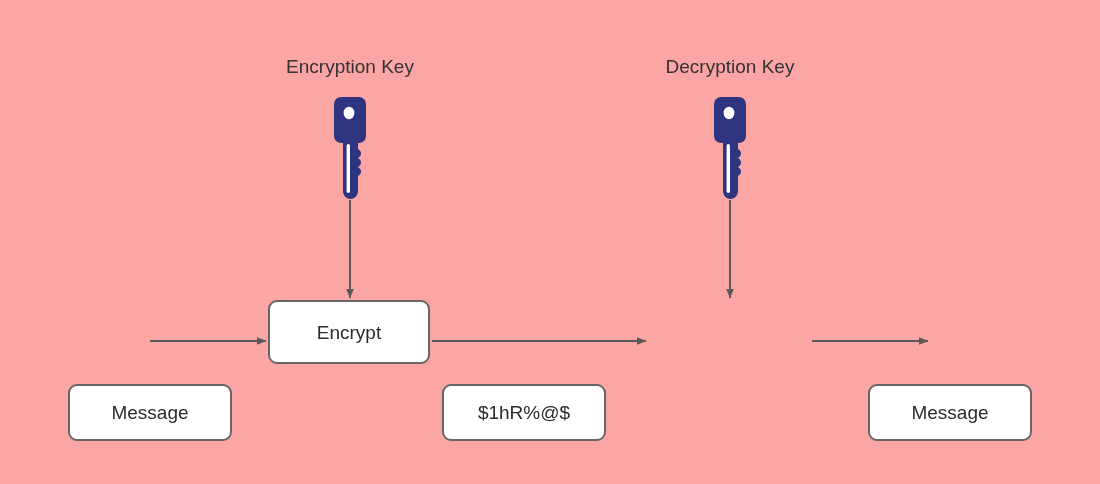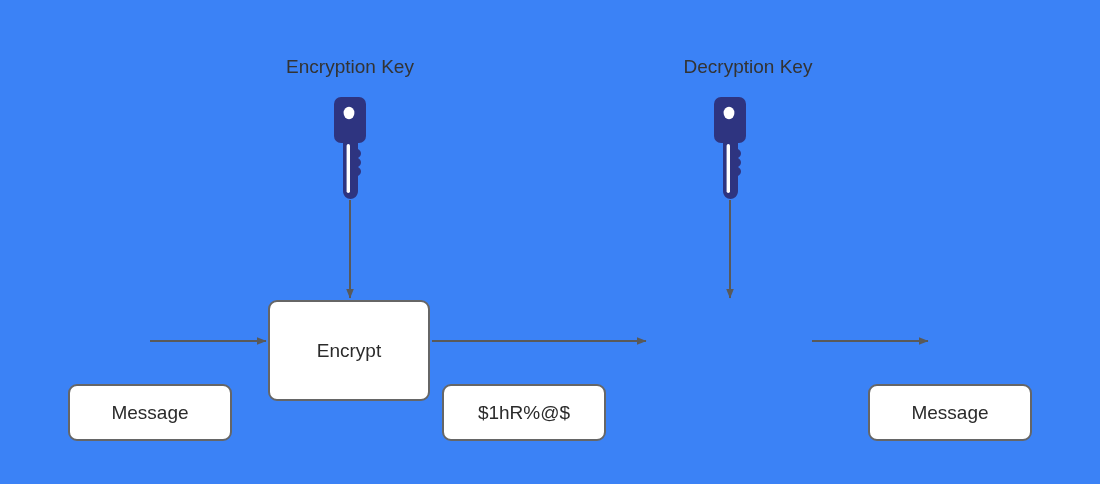--- a/index.html
+++ b/index.html
@@ -8,21 +8,21 @@
     padding: 0;
     background: #ffffff;
   }
   body {
     font-family: "Liberation Sans", sans-serif;
   }
   #canvas {
     position: relative;
     width: 1100px;
     height: 484px;
-    background: #3b82f6;
+    background: #fca5a5;
     overflow: hidden;
   }
   
   .node {
     position: absolute;
     box-sizing: border-box;
   }
   
   .box {
     border: 2px solid #666666;
@@ -31,21 +31,21 @@
     display: flex;
     align-items: center;
     justify-content: center;
     color: #2b2b2b;
     font-size: 19px;
     line-height: 1;
     white-space: nowrap;
   }
   .process-box {
     width: 162px;
-    height: 101px;
+    height: 64px;
   }
   .data-box {
     width: 164px;
     height: 57px;
   }
   
   .key-caption {
     position: absolute;
     font-size: 19px;
     color: #333333;
@@ -116,21 +116,21 @@
         C 34 72 34 77 30 79
         L 30 94
         C 30 99 26 102 22.5 102
         C 19 102 15 99 15 94
         Z"></path>
 
       <rect x="18.6" y="47" width="3.4" height="49" rx="1.7" ry="1.7" fill="#ffffff"></rect>
     </svg>
   </div>
 
-  <div class="key-caption" style="left:568px; top:57px; width:360px;">Decryption Key</div>
+  <div class="key-caption" style="left:550px; top:57px; width:360px;">Decryption Key</div>
 
   <div class="key-graphic" style="left:708px; top:97px;">
     <svg viewBox="0 0 44 104" xmlns="http://www.w3.org/2000/svg" aria-hidden="true">
       <rect x="6" y="0" width="32" height="46" rx="7" ry="7" fill="#2e3480"></rect>
       <ellipse cx="21" cy="16" rx="5.4" ry="6.2" fill="#ffffff"></ellipse>
       <path fill="#2e3480" d="
         M 15 44
         L 30 44
         L 30 52
         C 34 54 34 59 30 61

